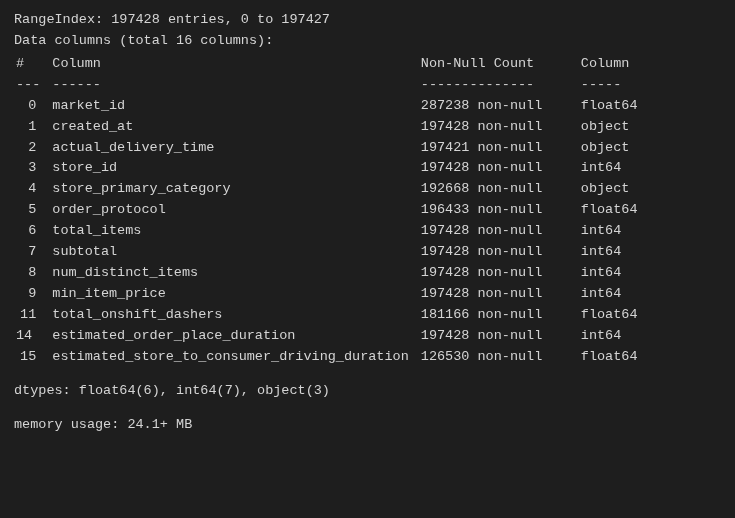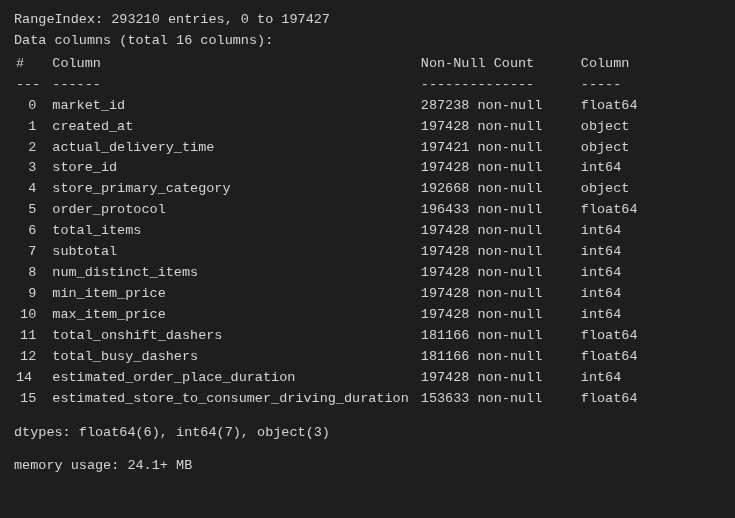--- a/index.html
+++ b/index.html
@@ -38,21 +38,21 @@
       color: #d4d4d4;
     }
     .footer-line {
       white-space: pre;
       margin-top: 13px;
     }
   </style>
 </head>
 <body>
 
-<div class="info-line">RangeIndex: 293210 entries, 0 to 197427</div>
+<div class="info-line">RangeIndex: 197428 entries, 0 to 197427</div>
 <div class="info-line">Data columns (total 16 columns):</div>
 
 <table>
   <thead>
     <tr>
       <th style="width:30px; padding-left:2px;">#</th>
       <th style="width:360px;margin-top:22px;">Column</th>
       <th style="width:160px;">Non-Null Count</th>
       <th>Column</th>
     </tr>
@@ -118,46 +118,34 @@
         <td>197428 non-null</td>
         <td>int64</td>
       </tr>
       <tr>
         <td style="text-align: right; padding-right: 10px; padding-left: 2px;">9</td>
         <td>min_item_price</td>
         <td>197428 non-null</td>
         <td>int64</td>
       </tr>
       <tr>
-        <td style="text-align: right; padding-right: 10px; padding-left: 2px;">10</td>
-        <td>max_item_price</td>
-        <td>197428 non-null</td>
-        <td>int64</td>
-      </tr>
-      <tr>
         <td style="text-align: right; padding-right: 10px; padding-left: 2px;">11</td>
         <td>total_onshift_dashers</td>
-        <td>181166 non-null</td>
-        <td>float64</td>
-      </tr>
-      <tr>
-        <td style="text-align: right; padding-right: 10px; padding-left: 2px;">12</td>
-        <td>total_busy_dashers</td>
         <td>181166 non-null</td>
         <td>float64</td>
       </tr>
       <tr>
         <td style="text-align: left; padding-right: 10px; padding-left: 2px;">14</td>
         <td>estimated_order_place_duration</td>
         <td>197428 non-null</td>
         <td>int64</td>
       </tr>
       <tr>
         <td style="text-align: right; padding-right: 10px; padding-left: 2px; font-family: Liberation Mono, monospace;">15</td>
         <td>estimated_store_to_consumer_driving_duration</td>
-        <td>153633 non-null</td>
+        <td>126530 non-null</td>
         <td>float64</td>
       </tr>
     </tbody>
 </table>
 
 <div class="footer-line">dtypes: float64(6), int64(7), object(3)</div>
 <div class="footer-line">memory usage: 24.1+ MB</div>
 
 </body></html>

